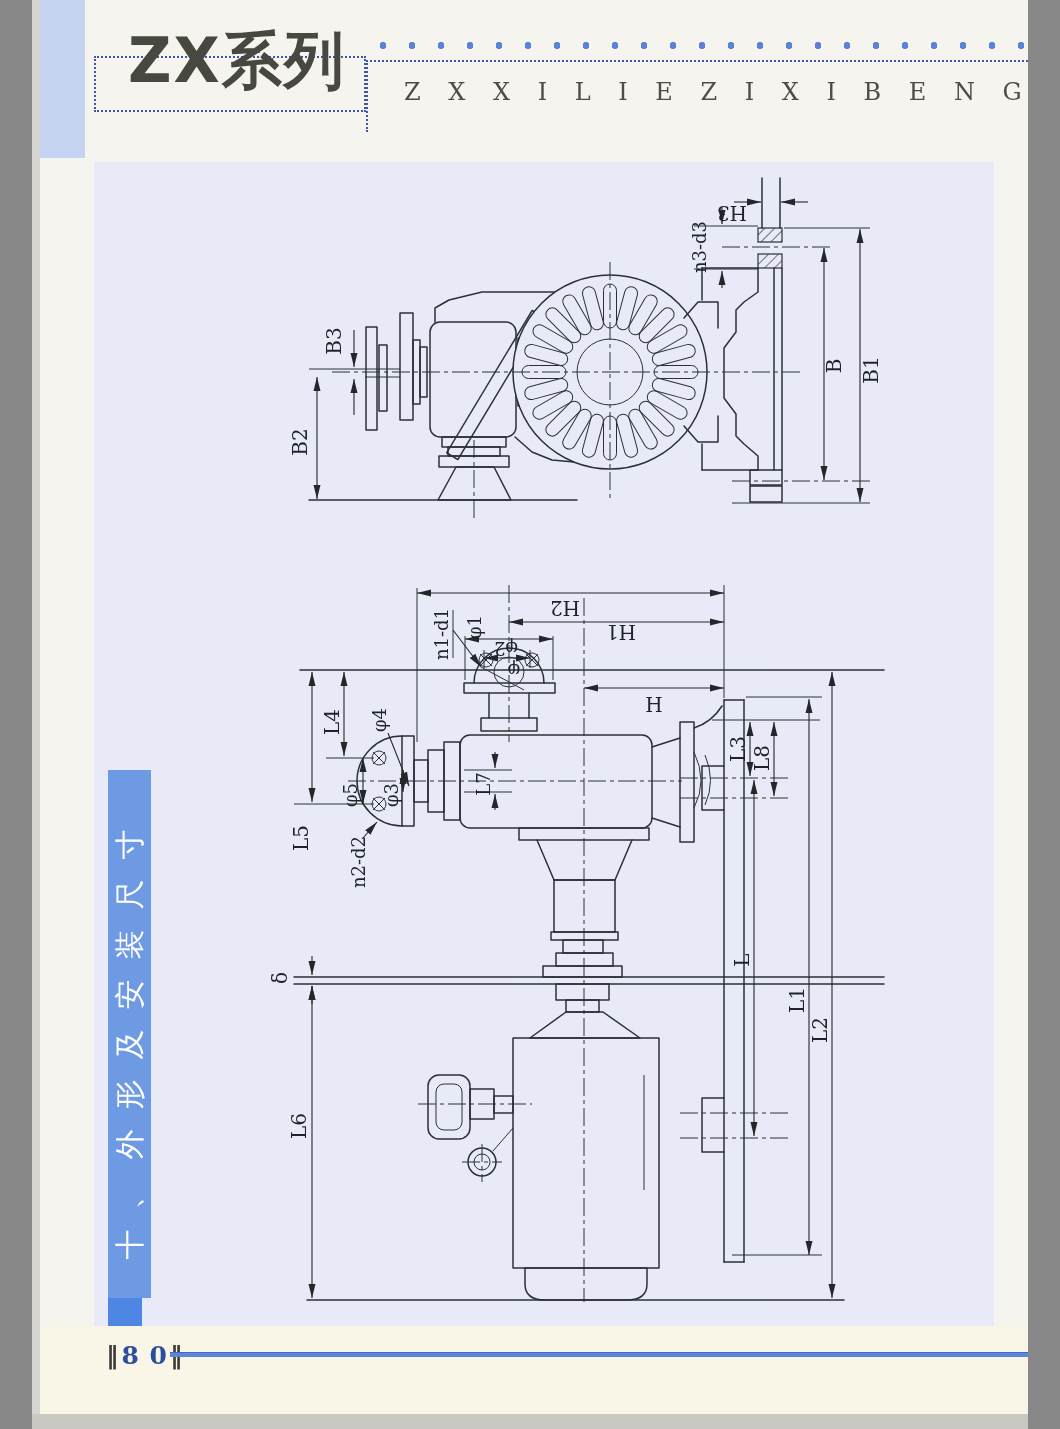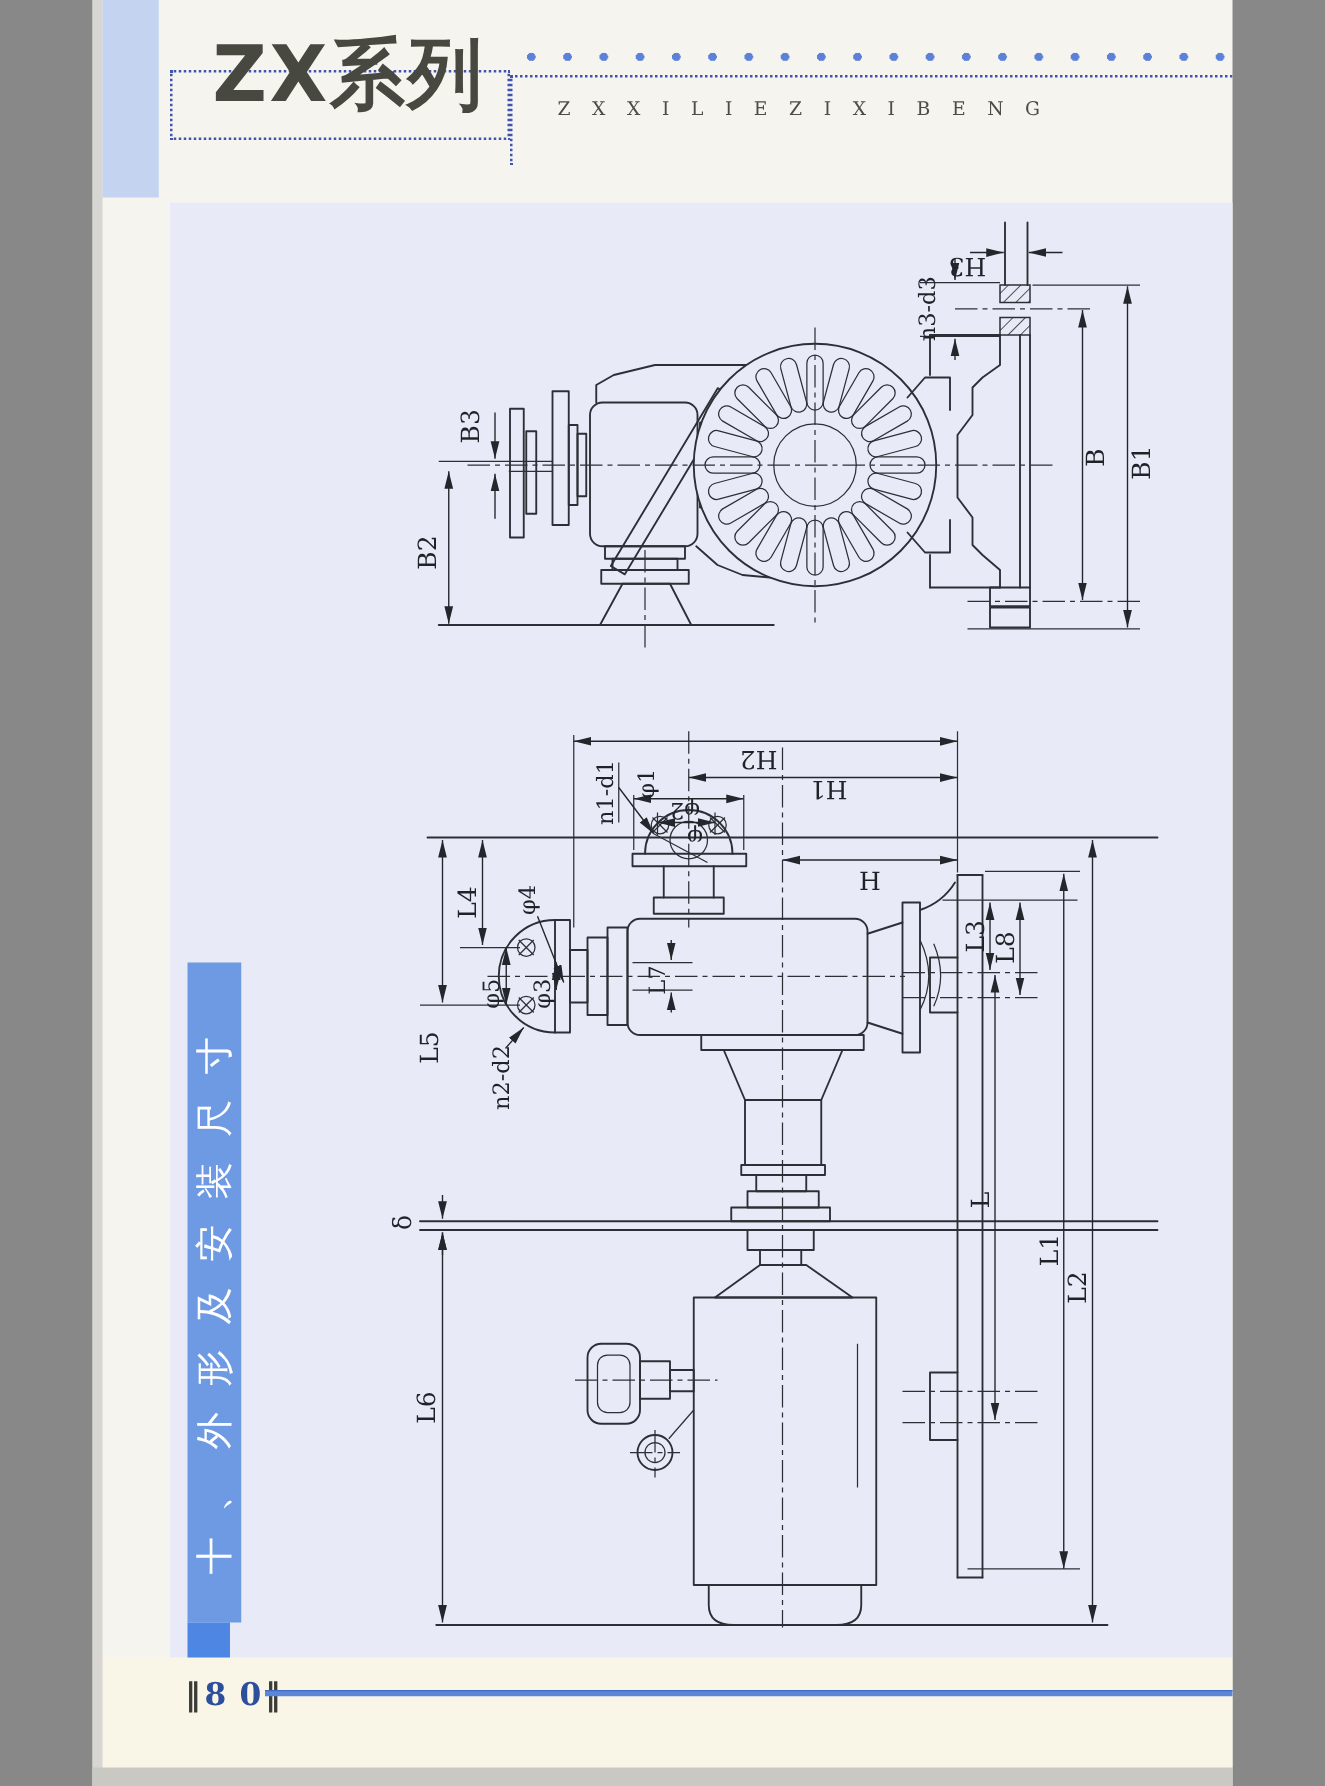--- a/index.html
+++ b/index.html
@@ -1,17 +1,17 @@
 <!DOCTYPE html>
 <html><head>
 <meta charset="utf-8">
 <style>
   html,body{margin:0;padding:0;background:#888;}
   .page{
-    position:relative;width:912px;height:1429px;margin:0 auto;
+    position:relative;width:996px;height:1429px;margin:0 auto;
     background:#f6f4ee;overflow:hidden;
     font-family:"DejaVu Sans",sans-serif;
   }
   .abs{position:absolute;}
   
   .edge-left{left:0;top:0;width:8px;height:1429px;background:#d7d6d2;}
   .bottom-cream{left:8px;top:1326px;width:1052px;height:88px;background:#f9f6e8;}
   .edge-bottom{left:0;top:1414px;width:1060px;height:15px;background:#c9c8c2;}
   
   .corner-block{left:8px;top:0;width:45px;height:158px;background:#c4d3ef;}
@@ -24,21 +24,21 @@
   .dots-row{
     left:346px;top:40px;width:668px;height:11px;
     background-image:radial-gradient(circle 3.5px at 5px 5.5px,#5b82d8 95%,rgba(0,0,0,0) 100%);
     background-size:29px 11px;background-repeat:repeat-x;
   }
   .pinyin-box{
     left:334px;top:60px;width:702px;height:72px;box-sizing:border-box;
     border-top:2px dotted #4053ae;border-left:2px dotted #4053ae;
   }
   .pinyin-text{
-    left:372px;top:78px;font-family:"DejaVu Serif",serif;font-size:15px;
+    left:372px;top:78px;font-family:"DejaVu Serif",serif;font-size:24px;
     letter-spacing:1.15em;color:#4c4c49;white-space:nowrap;
   }
   
   .panel{left:62px;top:162px;width:900px;height:1164px;background:#e8ebf7;}
   
   .sidebar-bar{left:76px;top:770px;width:43px;height:528px;background:#6e9ae4;}
   .sidebar-square{left:76px;top:1298px;width:34px;height:28px;background:#4d86e3;}
   .sidebar-textwrap{left:76px;top:770px;width:43px;height:528px;display:flex;align-items:center;justify-content:center;}
   .sidebar-textwrap span{
     transform:rotate(-90deg);white-space:nowrap;color:#ffffff;

